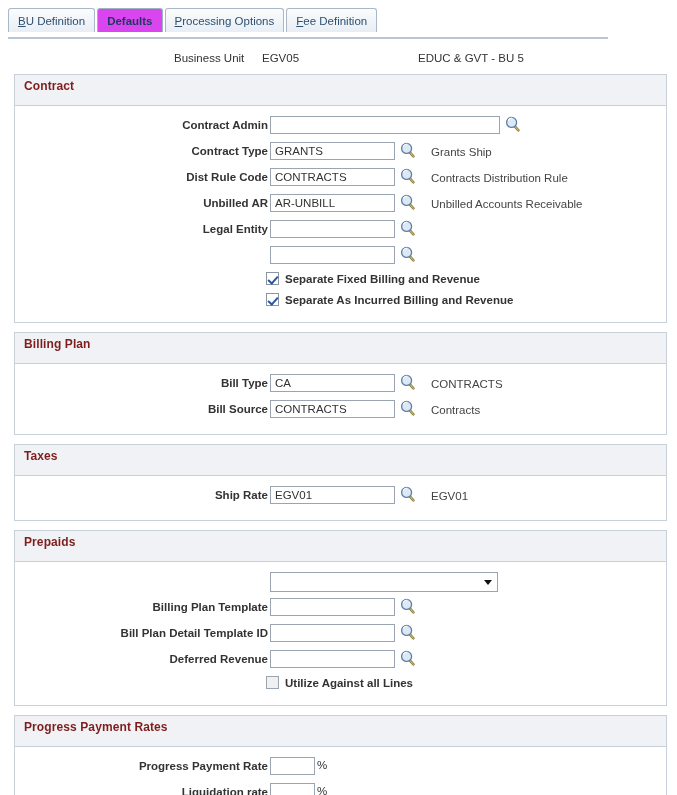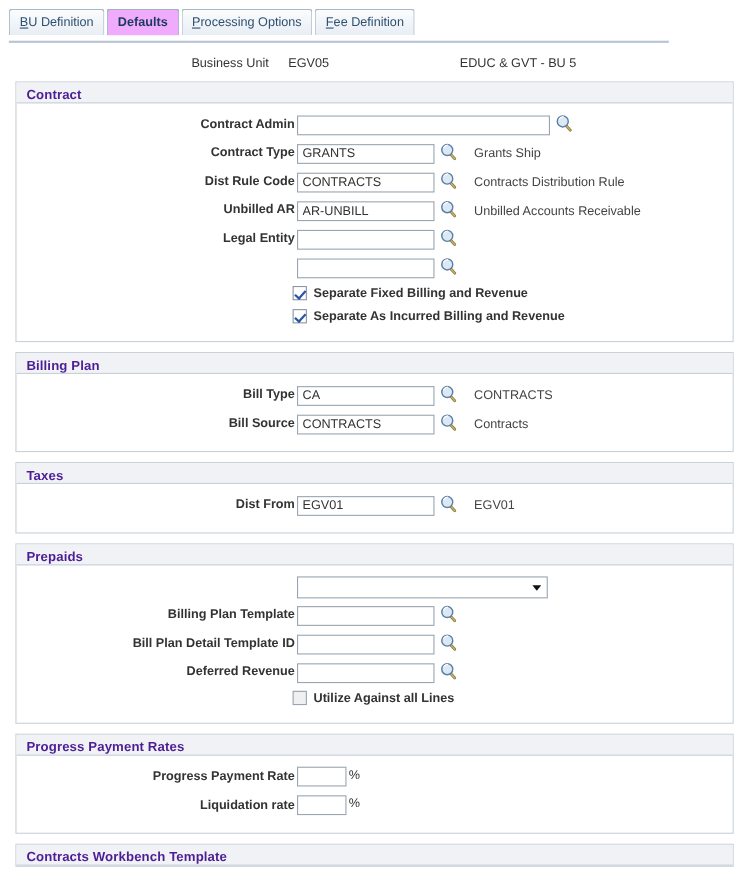--- a/index.html
+++ b/index.html
@@ -44,21 +44,21 @@
     background: linear-gradient(to bottom, #fbfcfd 0%, #e8eef5 100%);
     color: #2f4f6f;
     font-size: 11.5px;
     line-height: 16px;
     box-sizing: border-box;
     height: 24px;
     cursor: pointer;
     white-space: nowrap;
   }
   .tab.active {
-    background: #f0abfc;
+    background: #d946ef;
     color: #1a3a5c;
     font-weight: bold;
     border-color: #9fb2c6;
     z-index: 3;
   }
   .tab .accel { text-decoration: underline; }
 
   
   .bu-row {
     position: relative;
@@ -90,24 +90,24 @@
   .panel {
     margin: 0 10px 0 14px;
     border: 1px solid #c8d0da;
     background: #ffffff;
     box-sizing: border-box;
   }
   .panel + .panel { margin-top: 9px; }
   .panel-header {
     background: #f0f2f5;
     border-bottom: 1px solid #c8d0da;
-    color: #4c1d95;
+    color: #7f1d1d;
     font-weight: bold;
     font-size: 12px;
-    padding: 4px 0 0 9px;
+    padding: 4px 0 12px 9px;
     letter-spacing: 0.1px;
   }
   .panel-body {
     padding: 9px 0 9px 0;
     position: relative;
   }
 
   
   .field-row {
     position: relative;
@@ -367,21 +367,21 @@
               </svg></span></div>
           <span class="desc" style="left: 416px;">Contracts</span>
         </div>
       </div>
     </div>
     <div class="panel">
       <div class="panel-header">Taxes</div>
       <div class="panel-body">
         <div class="field-row">
           <div class="label-cell">
-            <span class="field-label">Dist From</span>
+            <span class="field-label">Ship Rate</span>
           </div>
           <div class="input-cell"><input type="text" class="txt w125" value="EGV01" style=""><span class="lookup"><svg width="16" height="16" viewBox="0 0 16 16">
                 <line x1="8.7" y1="9.2" x2="13.4" y2="14.3" stroke="#8a7a3a" stroke-width="2.6" stroke-linecap="round"></line>
                 <line x1="8.7" y1="9.2" x2="13.4" y2="14.3" stroke="#c8b46a" stroke-width="1.2" stroke-linecap="round"></line>
                 <circle cx="6.6" cy="6.4" r="5.0" fill="#dce9f5" stroke="#5b7fa6" stroke-width="1.3"></circle>
                 <path d="M3.4 4.2 a4.2 4.2 0 0 1 3.6 -2.2" fill="none" stroke="#ffffff" stroke-width="1.1" stroke-linecap="round"></path>
               </svg></span></div>
           <span class="desc" style="left: 416px;">EGV01</span>
         </div>
       </div>

